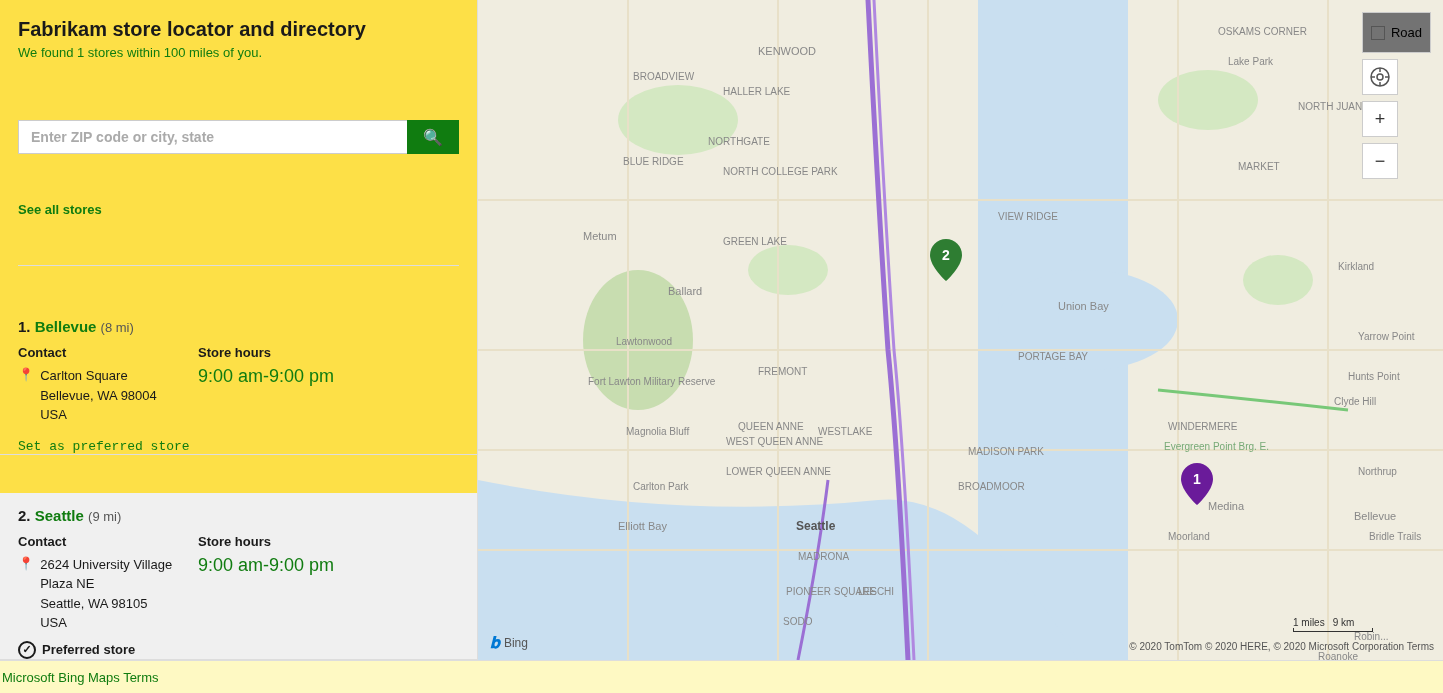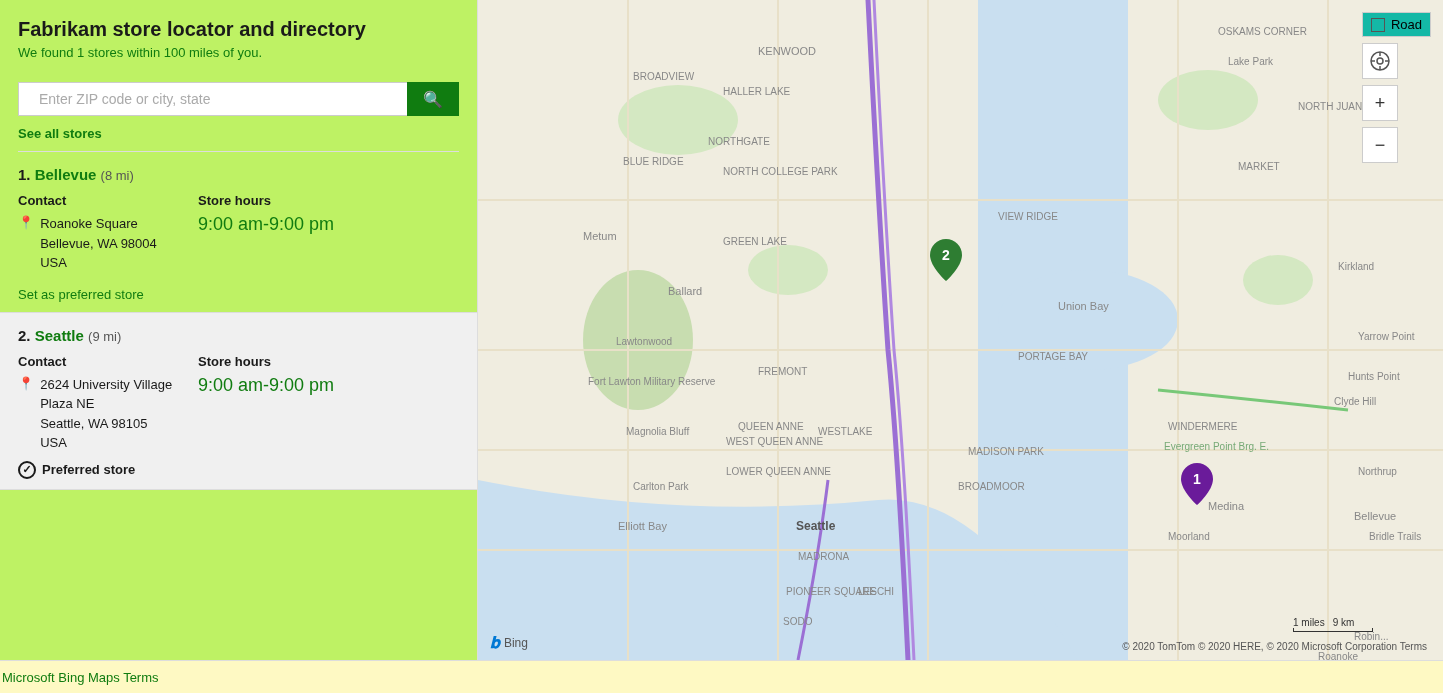--- a/index.html
+++ b/index.html
@@ -15,25 +15,26 @@
     }
     .main-layout {
       display: flex;
       flex: 1;
       overflow: hidden;
     }
     
     .left-panel {
       width: 478px;
       min-width: 478px;
-      background: #bef264;
+      background: #fde047;
       display: flex;
       flex-direction: column;
       overflow-y: auto;
       border-right: 1px solid #ddd;
+      justify-content: space-between;
     }
     .panel-header {
       padding: 18px 18px 10px 18px;
     }
     .panel-title {
       font-size: 20px;
       font-weight: 700;
       color: #1a1a1a;
       margin-bottom: 4px;
     }
@@ -41,27 +42,28 @@
       color: #107c10;
       font-size: 13px;
     }
     .search-area {
       padding: 12px 18px 6px 18px;
       display: flex;
       gap: 0;
     }
     .search-input {
       flex: 1;
-      padding: 8px 20px;
+      padding: 8px 12px;
       border: 1px solid #ccc;
       border-right: none;
       font-size: 14px;
       color: #555;
       outline: none;
       background: #fff;
+      font-weight: bold;
     }
     .search-input::placeholder { color: #aaa; }
     .search-button {
       background: #107c10;
       border: none;
       padding: 0 16px;
       cursor: pointer;
       display: flex;
       align-items: center;
       justify-content: center;
@@ -77,21 +79,21 @@
       display: inline-block;
       font-weight: bold;
     }
     .divider {
       border: none;
       border-top: 1px solid #ddd;
       margin: 0 18px;
     }
     
     .store-card {
-      padding: 14px 18px 10px 18px;
+      padding: 14px 18px 0 18px;
       border-bottom: 1px solid #ddd;
     }
     .store-card.preferred {
       background: #f0f0f0;
     }
     .store-number-name {
       font-size: 15px;
       margin-bottom: 10px;
     }
     .store-number {
@@ -145,20 +147,21 @@
       font-size: 18px;
       color: #107c10;
     }
     .set-preferred-link {
       color: #107c10;
       text-decoration: none;
       font-size: 13px;
       cursor: pointer;
       display: inline-block;
       margin-top: 6px;
+      font-family: Liberation Mono, monospace;
     }
     .preferred-badge {
       display: flex;
       align-items: center;
       gap: 6px;
       font-size: 13px;
       font-weight: 700;
       color: #1a1a1a;
       margin-top: 6px;
     }
@@ -216,23 +219,23 @@
       justify-content: center;
       font-size: 18px;
       font-weight: 300;
       color: #333;
       user-select: none;
     }
     .road-toggle {
       display: flex;
       align-items: center;
       gap: 6px;
-      background: #14b8a6;
+      background: #737373;
       border: 1px solid #ccc;
-      padding: 4px 8px;
+      padding: 12px 8px;
       font-size: 13px;
       cursor: pointer;
     }
     .road-toggle-checkbox {
       width: 14px;
       height: 14px;
       border: 1px solid #555;
     }
     
     .map-pin {
@@ -253,21 +256,21 @@
     }
     .bing-b {
       font-weight: 700;
       font-style: italic;
       color: #0078d4;
       font-size: 16px;
     }
     .map-copyright {
       position: absolute;
       bottom: 8px;
-      right: 16px;
+      right: 9px;
       font-size: 10px;
       color: #555;
     }
     .scale-labels {
       display: flex;
       gap: 8px;
       font-size: 10px;
       color: #333;
     }
     .scale-line {
@@ -301,21 +304,21 @@
         <span class="store-number">1.</span>
         <a class="store-name-link">Bellevue</a>
         <span class="store-distance">(8 mi)</span>
       </div>
       <div class="store-details-row">
         <div class="store-contact">
           <div class="store-col-label">Contact</div>
           <div class="store-address">
             <span class="pin-icon">📍</span>
             <div class="address-text">
-              <span>Roanoke Square</span><br>
+              <span>Carlton Square</span><br>
               <span>Bellevue, WA 98004</span><br>
               <span>USA</span>
             </div>
           </div>
         </div>
         <div class="store-hours-col">
           <div class="store-col-label">Store hours</div>
           <div class="hours-text">9:00 am-9:00 pm</div>
         </div>
       </div>

